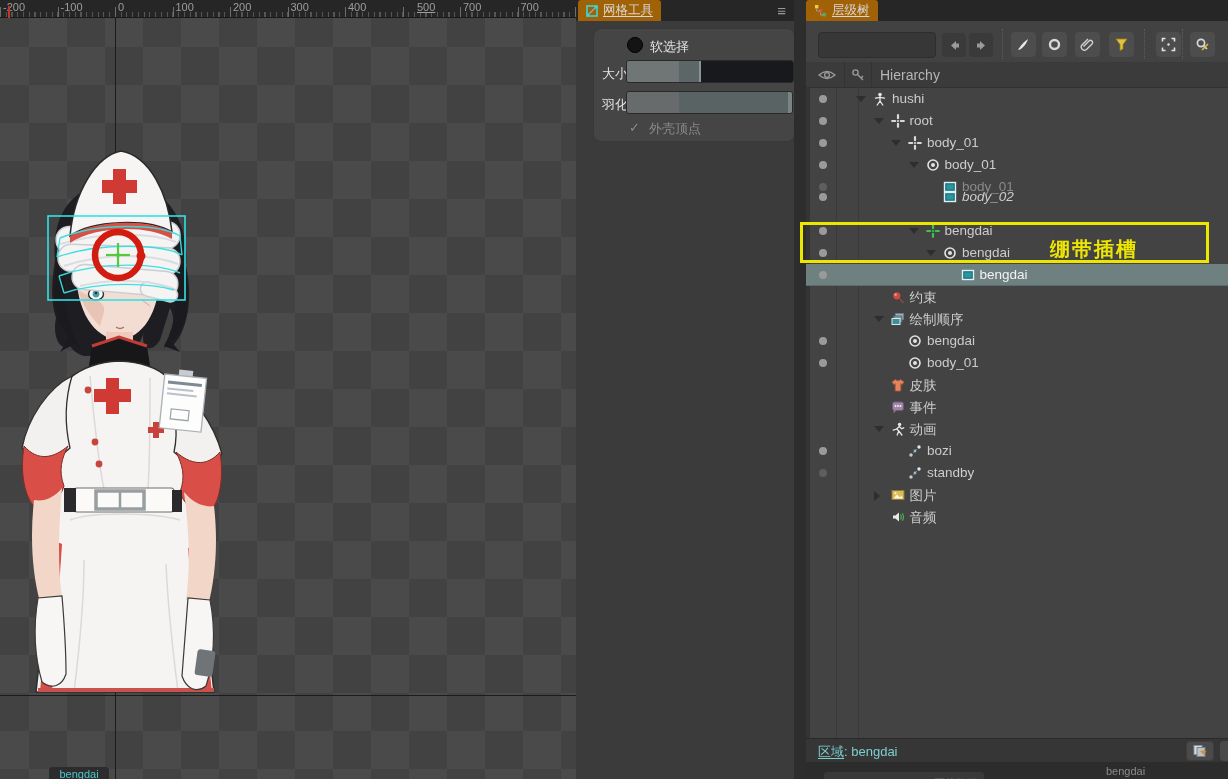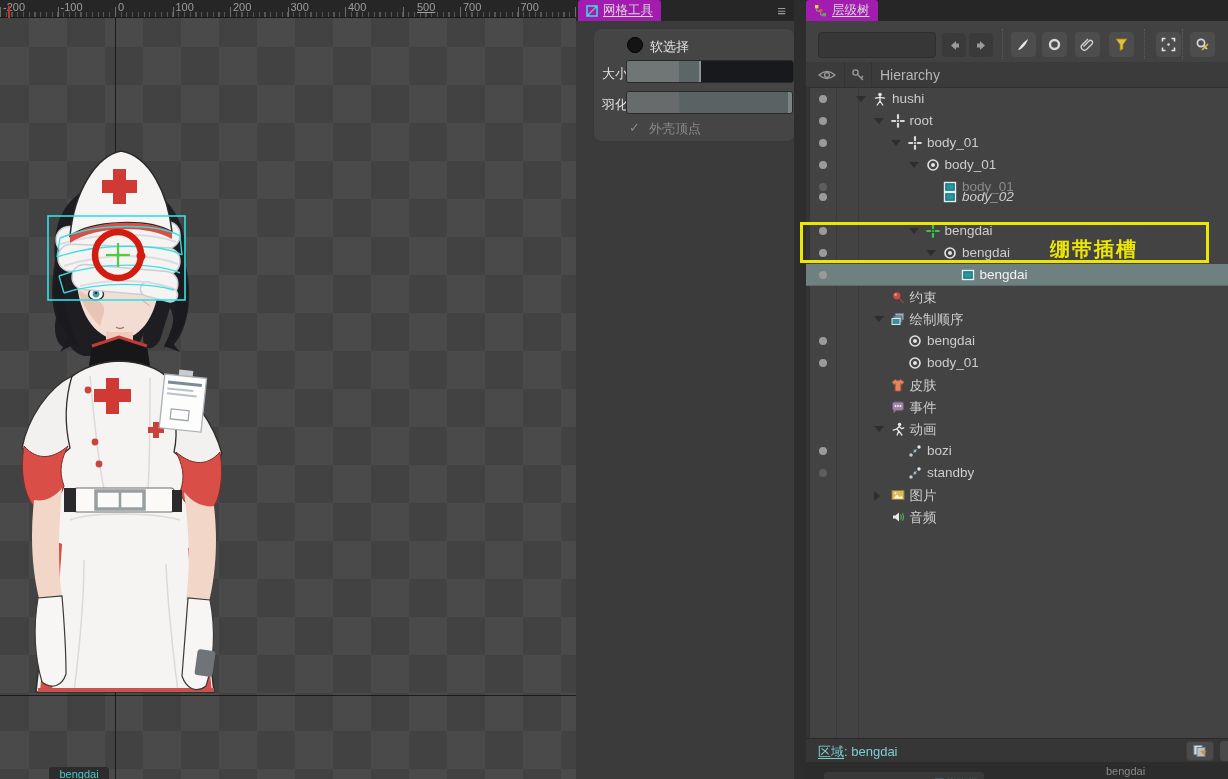--- a/index.html
+++ b/index.html
@@ -19,21 +19,21 @@
     background-image:repeating-linear-gradient(to right,#565656 0 1px,transparent 1px 5.75px); }
   #ruler .major { position:absolute; left:0; bottom:0; width:100%; height:10px;
     background-image:repeating-linear-gradient(to right,#6d6d6d 0 1px,transparent 1px 57.5px); }
   .ruler-label { position:absolute; top:1px; font-size:11px; color:#9d9d9d; }
   #playhead { left:8px; top:6px; width:2px; height:12px; background:#c2392b; }
   #tooltip { left:49px; top:767px; width:60px; height:16px; background:#2c2c2e; border-radius:4px;
     color:#4fc6c6; font-size:11px; text-align:center; line-height:15px; }
   
   #mesh-panel { left:576px; top:0; width:218px; height:779px; background:#3b3b3b; }
   .tabbar { position:absolute; left:0; top:0; width:100%; height:21px; background:#262626; }
-  .tab { position:absolute; top:0; height:21px; background:#a21caf; border-radius:3px 3px 0 0;
+  .tab { position:absolute; top:0; height:21px; background:#a16207; border-radius:3px 3px 0 0;
     display:flex; align-items:center; gap:5px; padding:0 8px; }
   .tab-label { font-size:12.5px; color:#d6d6d6; text-decoration:underline; text-underline-offset:2px; white-space:nowrap; }
   #mesh-menu { right:8px; top:3px; color:#9a9a9a; font-size:15px; letter-spacing:0; line-height:15px; }
   #mesh-group { left:17px; top:28px; width:202px; height:114px; background:#454545; border:1px solid #393939; border-radius:8px; }
   .mesh-label { position:absolute; font-size:13px; color:#e4e4e4; }
   .mesh-label.dim { color:#8b8b8b; }
   #softsel-box { left:50px; top:36px; width:16px; height:16px; border-radius:8px; background:#141414; border:1px solid #000; }
   .slider { position:absolute; height:23px; border:1px solid #292929; border-radius:3px; overflow:hidden; display:flex; }
   .slider .seg { height:100%; }
   

